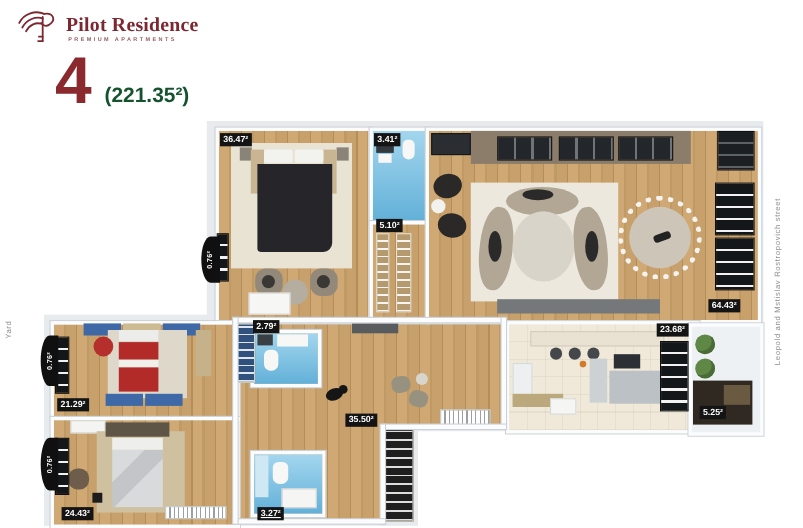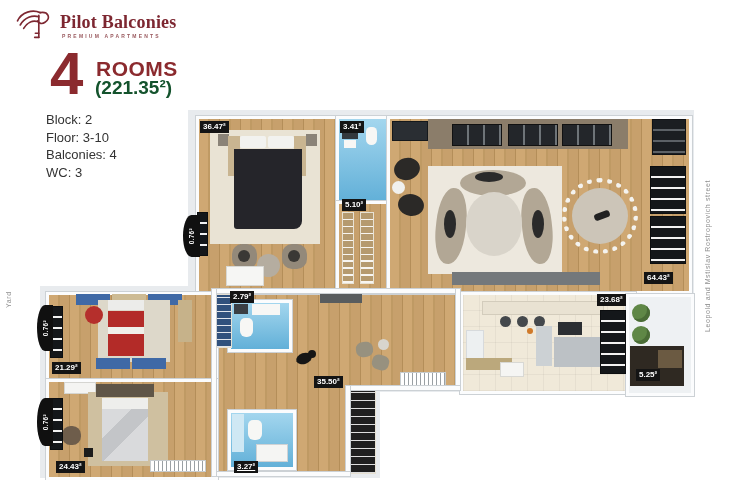--- a/index.html
+++ b/index.html
@@ -56,33 +56,26 @@
     <g fill="none" stroke="#7d2731" stroke-width="2.4" stroke-linecap="round">
       <path d="M8 20 C14 7, 30 3, 41 8"></path>
       <path d="M12 26 C18 15, 30 11, 39 14"></path>
       <path d="M17 31 C22 22, 30 19, 37 21"></path>
       <path d="M41 8 C53 6, 57 16, 48 22 C44 25, 39 24, 37 20"></path>
       <path d="M39 12 L39 44"></path>
       <path d="M39 44 L33 44"></path>
       <path d="M39 38 L34 38"></path>
     </g>
   </svg>
-  <div class="brand-name">Pilot Balconies</div>
+  <div class="brand-name">Pilot Residence</div>
   <div class="brand-tag">PREMIUM APARTMENTS</div>
 
   <div class="big4">4</div>
-  <div class="t-rooms">ROOMS</div>
   <div class="t-area">(221.35²)</div>
 
-  <div class="info">
-    <div>Block: 2</div>
-    <div>Floor: 3-10</div>
-    <div>Balconies: 4</div>
-    <div>WC: 3</div>
-  </div>
 
   <div class="vtext street">Leopold and Mstislav Rostropovich street</div>
   <div class="vtext yard">Yard</div>
 
   <div class="bg" style="left:188px;top:110px;width:506px;height:184px;"></div>
   <div class="bg" style="left:40px;top:286px;width:314px;height:192px;"></div>
   <div class="bg" style="left:350px;top:286px;width:298px;height:106px;"></div>
   <div class="bg" style="left:622px;top:292px;width:70px;height:100px;"></div>
   <div class="bg" style="left:344px;top:384px;width:36px;height:94px;"></div>
 

